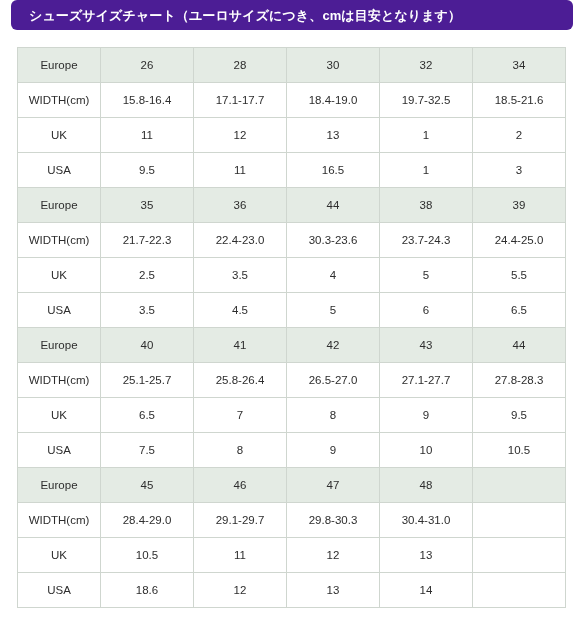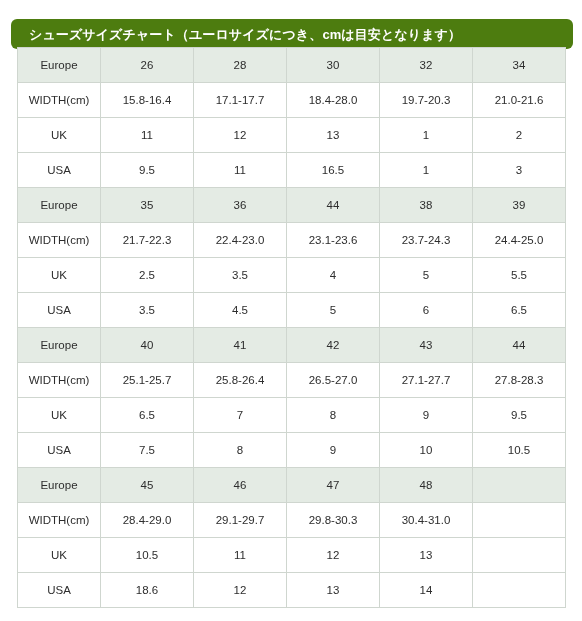--- a/index.html
+++ b/index.html
@@ -17,24 +17,24 @@
     width: 582px;
     height: 621px;
     position: relative;
     box-sizing: border-box;
   }
 
   
   .title-bar {
     position: absolute;
     left: 11px;
-    top: 19px;
+    top: 0;
     width: 562px;
     height: 30px;
-    background: #4d7c0f;
+    background: #4c1d95;
     border-radius: 6px;
     box-sizing: border-box;
     display: flex;
     align-items: center;
     padding-left: 18px;
     overflow: hidden;
   }
   .title-text {
     color: #ffffff;
     font-size: 13px;
@@ -102,23 +102,23 @@
             <td class="data-cell">26</td>
             <td class="data-cell">28</td>
             <td class="data-cell">30</td>
             <td class="data-cell">32</td>
             <td class="data-cell">34</td>
           </tr>
           <tr>
             <td class="label-cell">WIDTH(cm)</td>
             <td class="data-cell">15.8-16.4</td>
             <td class="data-cell">17.1-17.7</td>
-            <td class="data-cell">18.4-28.0</td>
-            <td class="data-cell">19.7-20.3</td>
-            <td class="data-cell">21.0-21.6</td>
+            <td class="data-cell">18.4-19.0</td>
+            <td class="data-cell">19.7-32.5</td>
+            <td class="data-cell">18.5-21.6</td>
           </tr>
           <tr>
             <td class="label-cell">UK</td>
             <td class="data-cell">11</td>
             <td class="data-cell">12</td>
             <td class="data-cell">13</td>
             <td class="data-cell">1</td>
             <td class="data-cell">2</td>
           </tr>
           <tr>
@@ -134,21 +134,21 @@
             <td class="data-cell">35</td>
             <td class="data-cell">36</td>
             <td class="data-cell">44</td>
             <td class="data-cell">38</td>
             <td class="data-cell">39</td>
           </tr>
           <tr>
             <td class="label-cell">WIDTH(cm)</td>
             <td class="data-cell">21.7-22.3</td>
             <td class="data-cell">22.4-23.0</td>
-            <td class="data-cell">23.1-23.6</td>
+            <td class="data-cell">30.3-23.6</td>
             <td class="data-cell">23.7-24.3</td>
             <td class="data-cell">24.4-25.0</td>
           </tr>
           <tr>
             <td class="label-cell">UK</td>
             <td class="data-cell">2.5</td>
             <td class="data-cell">3.5</td>
             <td class="data-cell">4</td>
             <td class="data-cell">5</td>
             <td class="data-cell">5.5</td>

